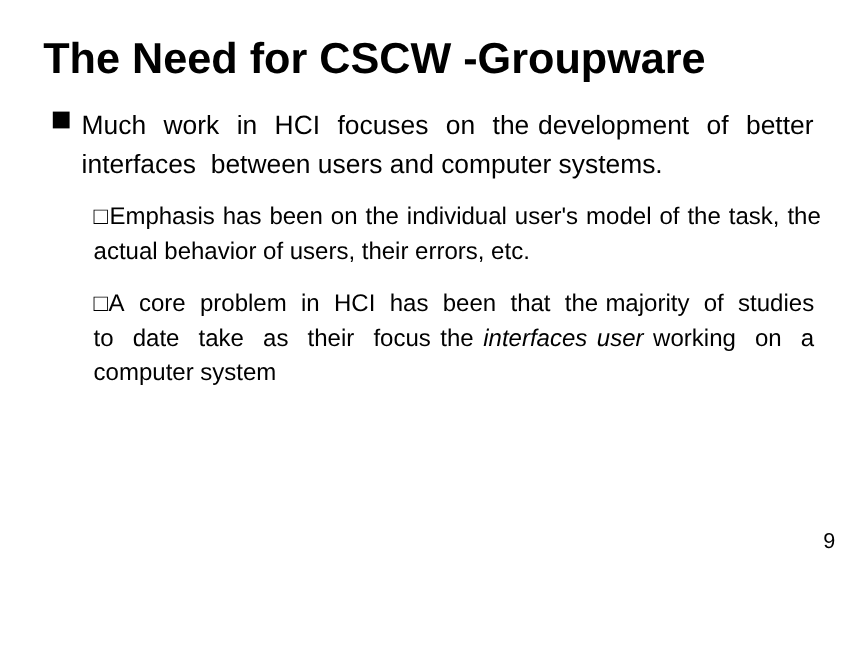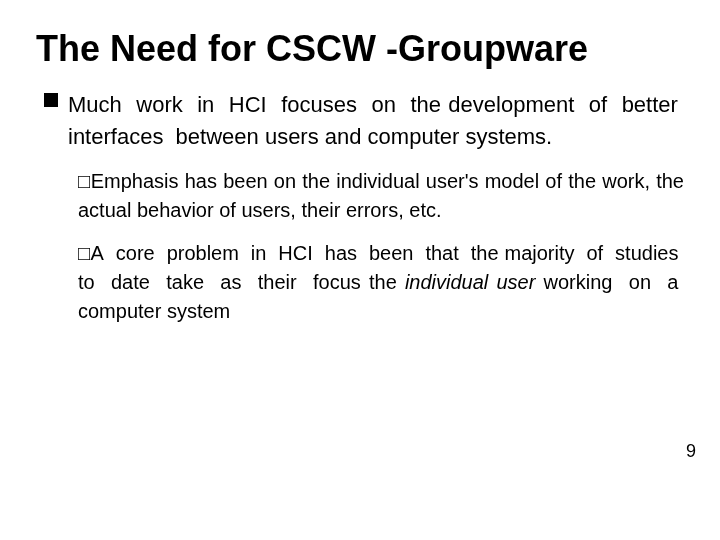--- a/index.html
+++ b/index.html
@@ -102,27 +102,27 @@
     <span class="bullet-square"></span>
     <span class="bullet-main-text">
       Much&nbsp; work&nbsp; in&nbsp; HCI&nbsp; focuses&nbsp; on&nbsp; the development&nbsp; of&nbsp; better&nbsp; interfaces&nbsp; between users and computer systems.
     </span>
   </div>
 
   <div class="sub-bullets">
 
     <div class="sub-bullet-item">
       <span class="sub-bullet-text">
-        □Emphasis has been on the individual user's model of the work, the actual behavior of users, their errors, etc.
+        □Emphasis has been on the individual user's model of the task, the actual behavior of users, their errors, etc.
       </span>
     </div>
 
     <div class="sub-bullet-item">
       <span class="sub-bullet-text">
-        □A&nbsp; core&nbsp; problem&nbsp; in&nbsp; HCI&nbsp; has&nbsp; been&nbsp; that&nbsp; the majority&nbsp; of&nbsp; studies&nbsp; to&nbsp; date&nbsp; take&nbsp; as&nbsp; their&nbsp; focus the <span class="italic-text">individual user</span> working&nbsp; on&nbsp; a&nbsp; computer system
+        □A&nbsp; core&nbsp; problem&nbsp; in&nbsp; HCI&nbsp; has&nbsp; been&nbsp; that&nbsp; the majority&nbsp; of&nbsp; studies&nbsp; to&nbsp; date&nbsp; take&nbsp; as&nbsp; their&nbsp; focus the <span class="italic-text">interfaces user</span> working&nbsp; on&nbsp; a&nbsp; computer system
       </span>
     </div>
 
   </div>
 
   <div class="page-number">9</div>
 
 </div>
 
 </body></html>

